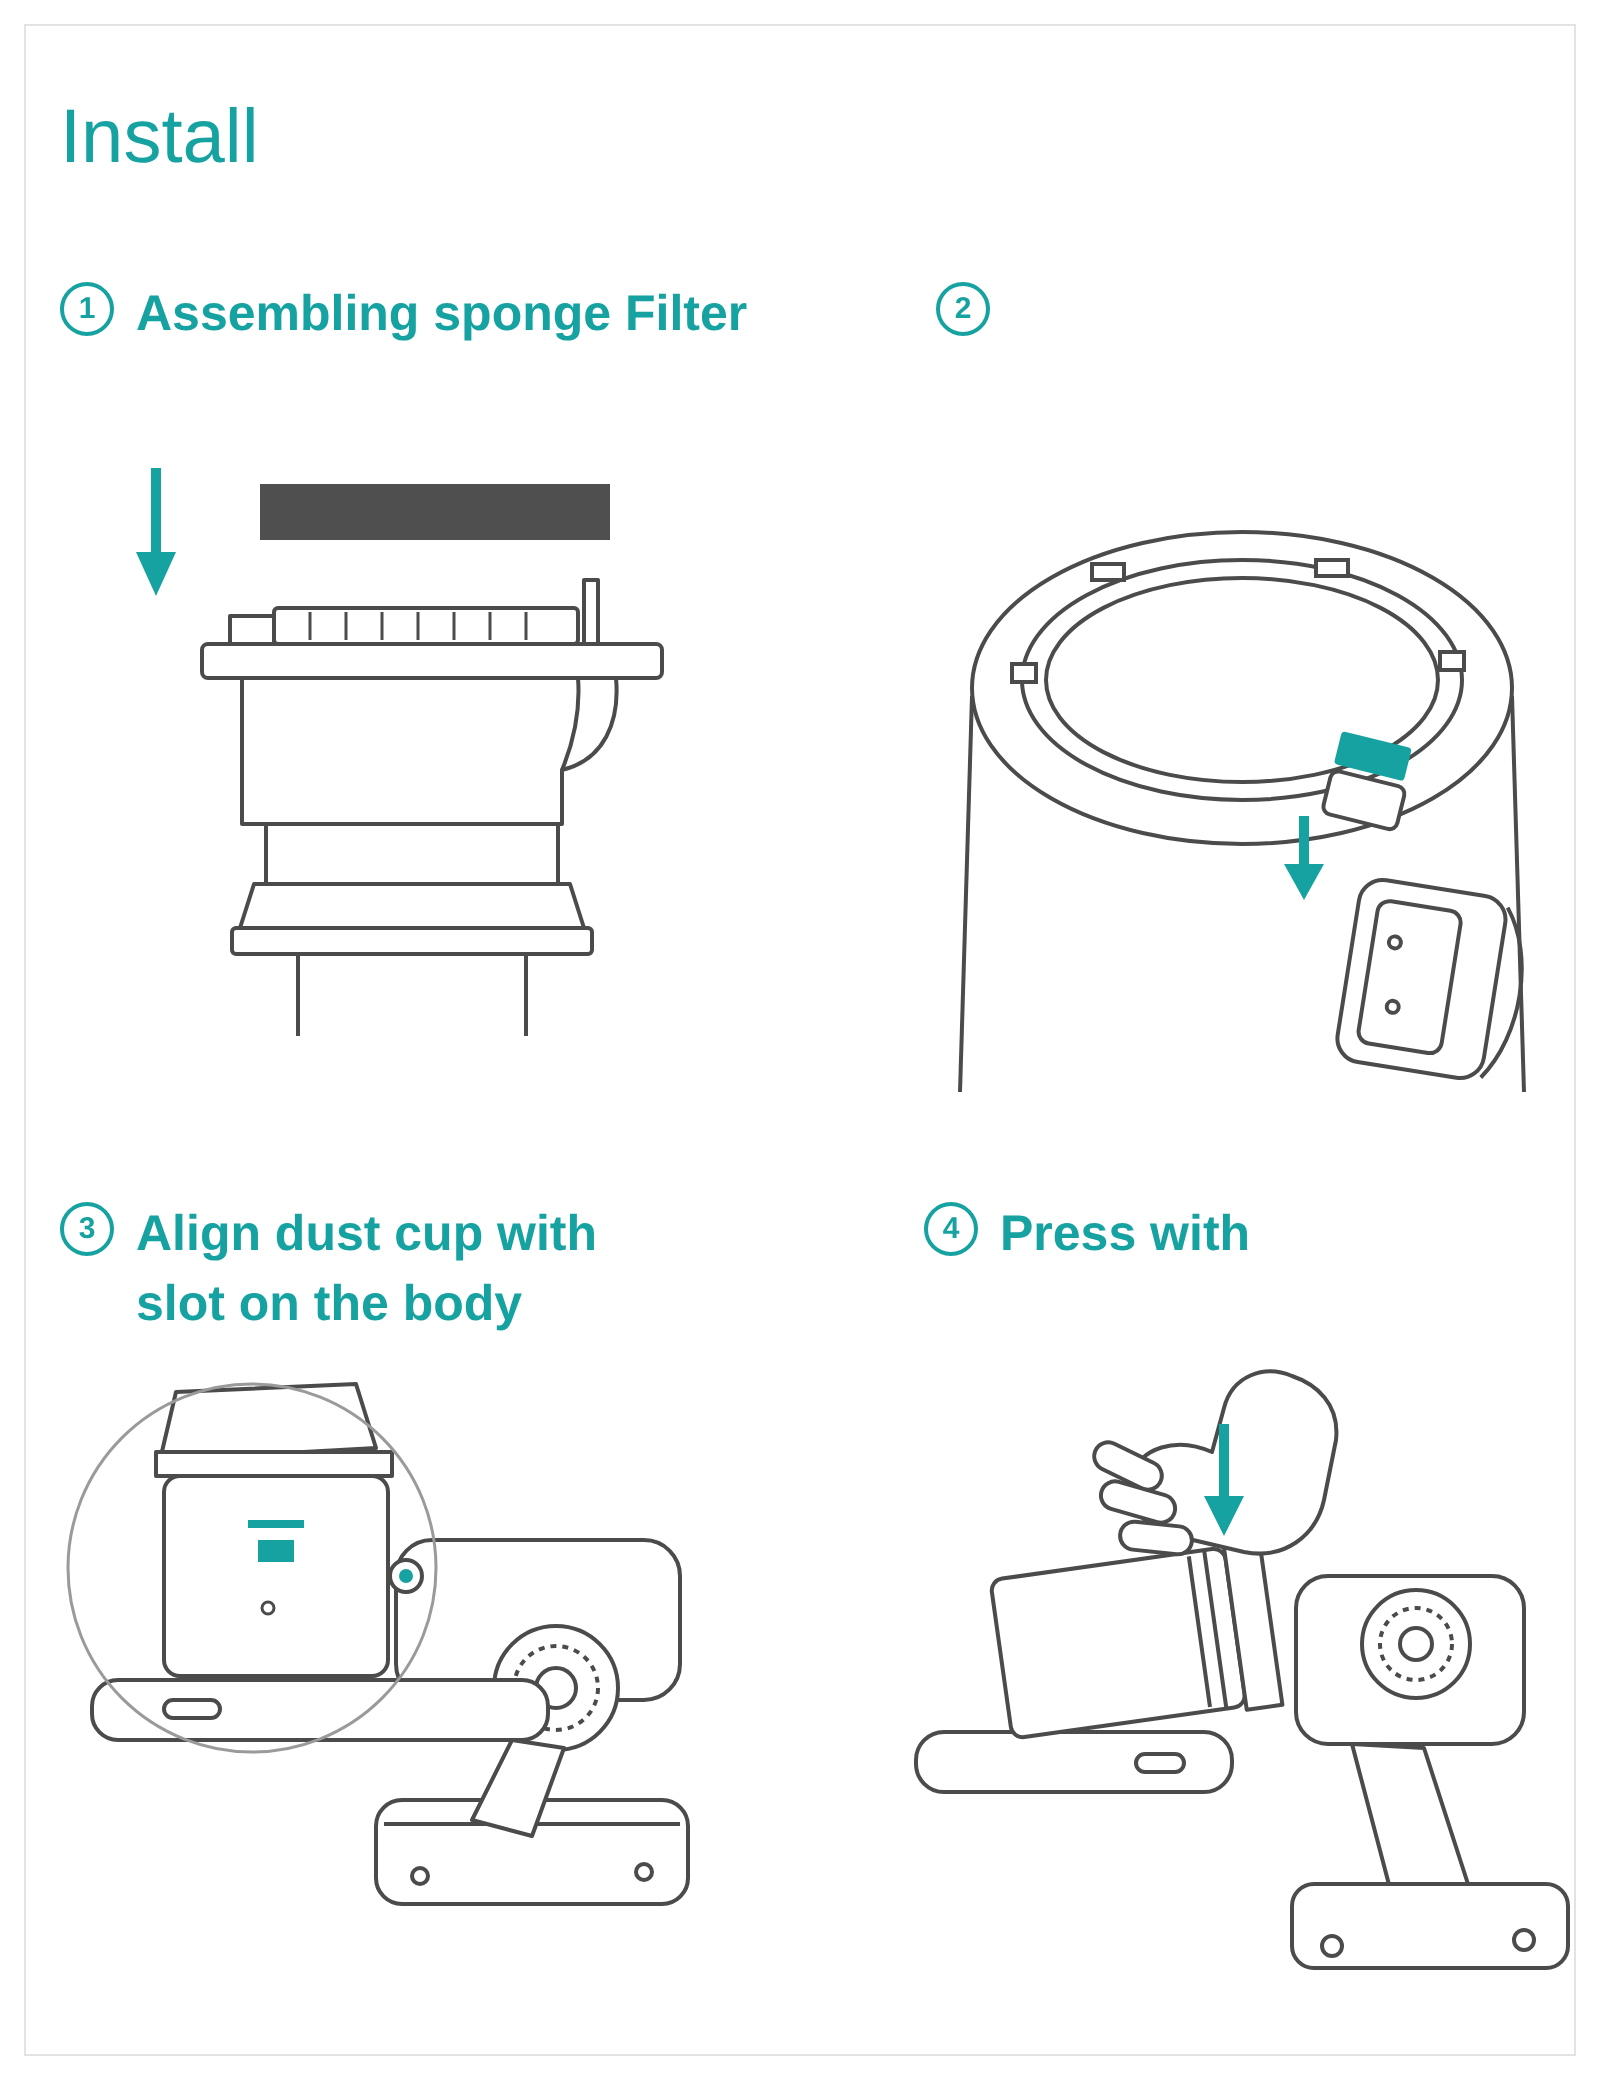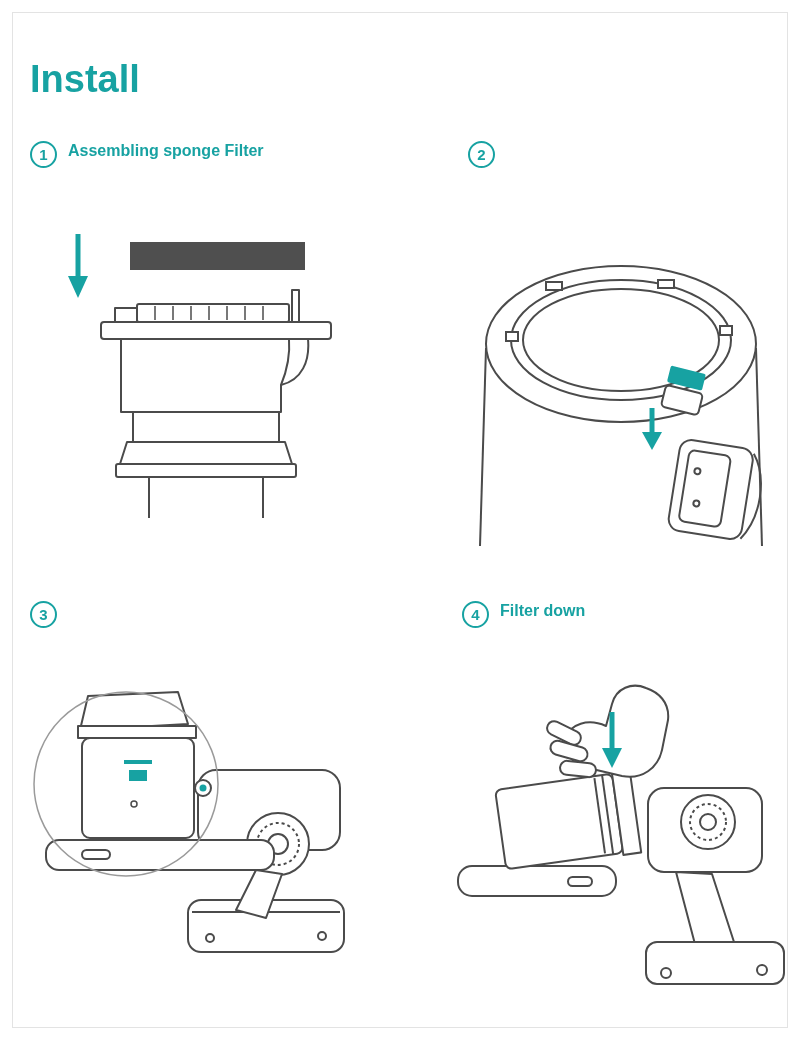--- a/index.html
+++ b/index.html
@@ -14,34 +14,34 @@
     font-family:"Liberation Sans", sans-serif;
     position:relative;
     overflow:hidden;
   }
   .frame{
     position:absolute; inset:12px;
     border:1px solid var(--frame);
     pointer-events:none;
   }
   .page-title{
-    position:absolute; left:30px; top:58px;
-    font-size:38px; font-weight:700; color:var(--accent);text-align:center;
+    position:absolute; left:30px; top:48px;
+    font-size:38px; font-weight:400; color:var(--accent);text-align:center;
   }
   .step-heading{
     position:absolute; display:flex; gap:11px; align-items:flex-start;
   }
   .badge{
     flex:0 0 auto; width:27px; height:27px; margin-top:1px;
     border:2px solid var(--accent); border-radius:50%;
     color:var(--accent); font-weight:700; font-size:15px;
     display:flex; align-items:center; justify-content:center;
   }
   .step-label{
-    color:var(--accent); font-weight:700; font-size:16px; line-height:1.38;
+    color:var(--accent); font-weight:700; font-size:25px; line-height:1.38;
   }
   .figure{position:absolute;}
   .figure svg{display:block; width:100%; height:100%;}
 </style>
 </head>
 <body>
 
 <div class="frame"></div>
 
 <div class="page-title">Install</div>
@@ -50,25 +50,26 @@
   <div class="badge">1</div>
   <div class="step-label" style="width:345px">Assembling sponge Filter</div>
 </div>
 
 <div class="step-heading" style="left:468px; top:140px;">
   <div class="badge">2</div>
 </div>
 
 <div class="step-heading" style="left:30px; top:600px;">
   <div class="badge">3</div>
+  <div class="step-label" style="width:258px">Align dust cup with slot on the body</div>
 </div>
 
 <div class="step-heading" style="left:462px; top:600px;">
   <div class="badge">4</div>
-  <div class="step-label" style="width:260px">Filter down</div>
+  <div class="step-label" style="width:260px">Press with</div>
 </div>
 
 <div class="figure" style="left:45px; top:222px; width:300px; height:310px;">
 <svg viewBox="0 0 300 310">
   <g>
     <line x1="33" y1="12" x2="33" y2="58" stroke="#17a2a2" stroke-width="5"></line>
     <polygon points="23,54 43,54 33,76" fill="#17a2a2"></polygon>
   </g>
   <rect x="85" y="20" width="175" height="28" fill="#4f4f4f"></rect>
   <g stroke="#4b4b4b" stroke-width="2" fill="#ffffff" stroke-linejoin="round">

